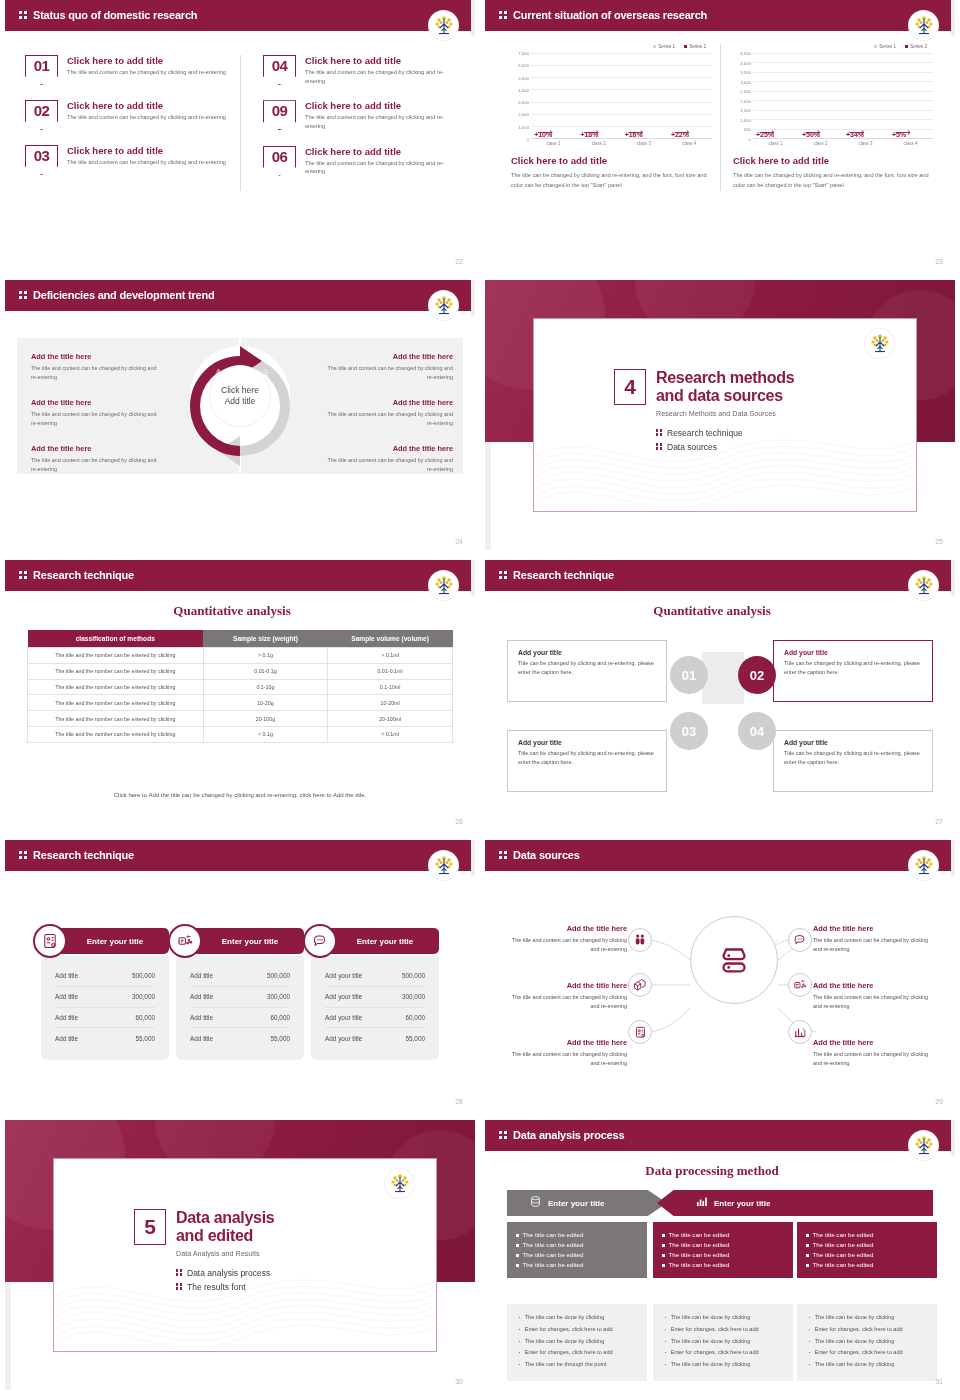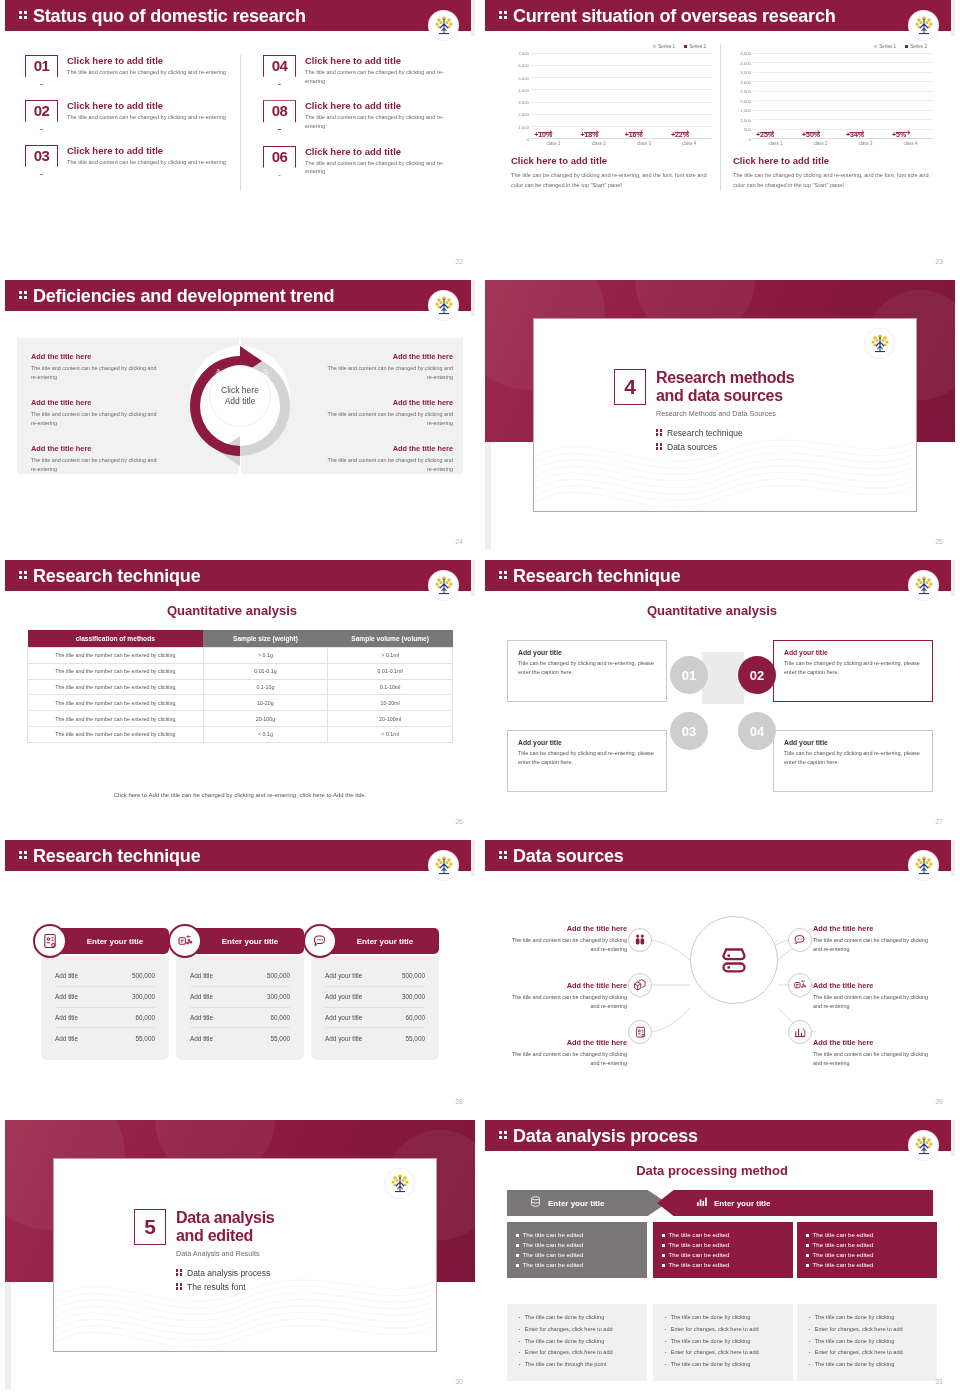--- a/index.html
+++ b/index.html
@@ -10,21 +10,21 @@
 
   
   .hdr{ position:absolute; left:0; top:0; width:100%; height:31px; background:#8d1b41;
         display:flex; align-items:center; }
   .hdr .dots{ width:9px; height:11px; margin-left:14px; margin-right:5px; position:relative; flex:none; }
   .hdr .dots i{ position:absolute; width:3px; height:3px; background:#fff; display:block; }
   .hdr .dots i:nth-child(1){ left:0; top:1px; }
   .hdr .dots i:nth-child(2){ left:0; top:6px; }
   .hdr .dots i:nth-child(3){ left:5px; top:1px; }
   .hdr .dots i:nth-child(4){ left:5px; top:6px; }
-  .hdr h1{ color:#fff; font-size:18px; font-weight:bold; letter-spacing:-.2px; line-height:1;text-align:right; }
+  .hdr h1{ color:#fff; font-size:11px; font-weight:bold; letter-spacing:-.2px; line-height:1;text-align:right; }
   .hdr-rule{ position:absolute; left:0; top:31px; width:100%; height:2px; background:#fff; }
   .hdr-edge{ position:absolute; right:0; top:0; width:4px; height:36px; background:#efeff1; }
 
   
   .logo{ position:absolute; right:17px; top:11px; width:29px; height:29px; border-radius:50%;
          background:#fff; box-shadow:0 0 0 1px #f3f0f2; display:flex; align-items:center; justify-content:center; z-index:5;}
   .logo svg{ display:block; }
 
   .pgnum{ position:absolute; right:12px; bottom:5px; font-size:7px; color:#b9b4b6; }
 
@@ -100,21 +100,21 @@
   .div-sub{ font-size:7.2px; color:#6e686a; margin-top:4px; }
   .div-list{ margin-top:10px; }
   .div-li{ display:flex; align-items:center; margin-bottom:4px; font-size:8.5px; color:#3e3a3b; }
   .dd{ width:7px; height:9px; position:relative; margin-right:4px; flex:none; }
   .dd i{ position:absolute; width:2.4px; height:2.4px; background:#8d1b41; }
   .dd i:nth-child(1){ left:0; top:1px; } .dd i:nth-child(2){ left:0; top:5px; }
   .dd i:nth-child(3){ left:4px; top:1px; } .dd i:nth-child(4){ left:4px; top:5px; }
 
   
   .sec-h2{ position:absolute; left:0; right:16px; top:43px; text-align:center; font-size:13px;
-           font-weight:bold; color:#8d1b41; }
+           font-weight:bold; color:#8d1b41;font-family:Liberation Serif, serif; }
 
   
   .tbl{ position:absolute; left:22px; right:22px; top:70px; border-collapse:collapse; width:426px; }
   .tbl th{ color:#fff; font-size:6.6px; font-weight:bold; padding:5px 2px; text-align:center; }
   .tbl th.c0{ background:#8d1b41; } .tbl th.c1,.tbl th.c2{ background:#7b7779; }
   .tbl td{ font-size:5.3px; color:#575254; text-align:center; padding:4.4px 2px; border:0.7px solid #e3e1e2; background:#fff;}
   .tbl td.lead{ color:#575254; }
   .tbl-note{ position:absolute; left:22px; right:22px; top:232px; text-align:center; font-size:6px; color:#575254; }
 
   
@@ -230,21 +230,21 @@
             <span>04</span>
           </div>
         <div class="s22-txt">
             <h3>Click here to add title</h3>
             <p>The title and content can be changed by clicking and re-entering</p>
           </div>
       </div>
       <div class="s22-item">
         <div class="badge">
             <div class="shape"></div>
-            <span>08</span>
+            <span>09</span>
           </div>
         <div class="s22-txt">
             <h3>Click here to add title</h3>
             <p>The title and content can be changed by clicking and re-entering</p>
           </div>
       </div>
       <div class="s22-item">
         <div class="badge">
             <div class="shape"></div>
             <span>06</span>

